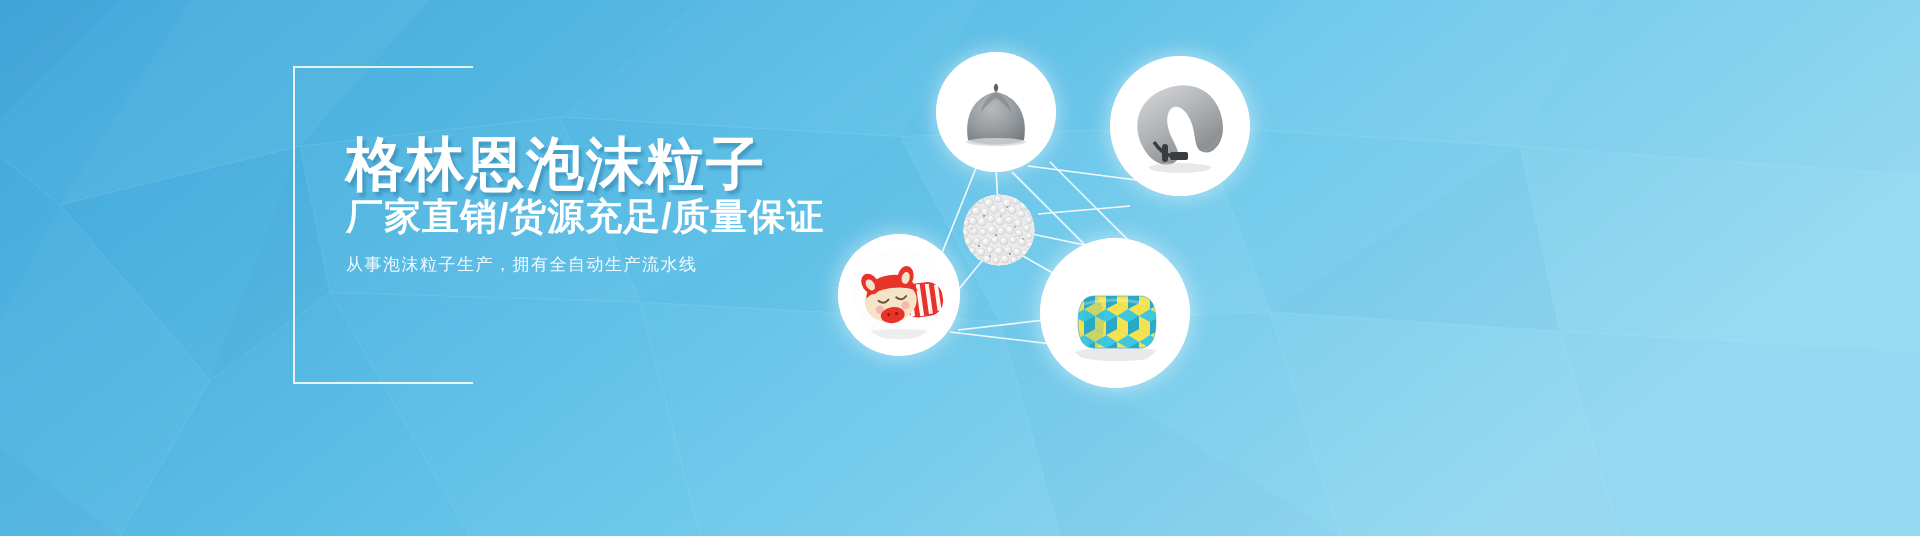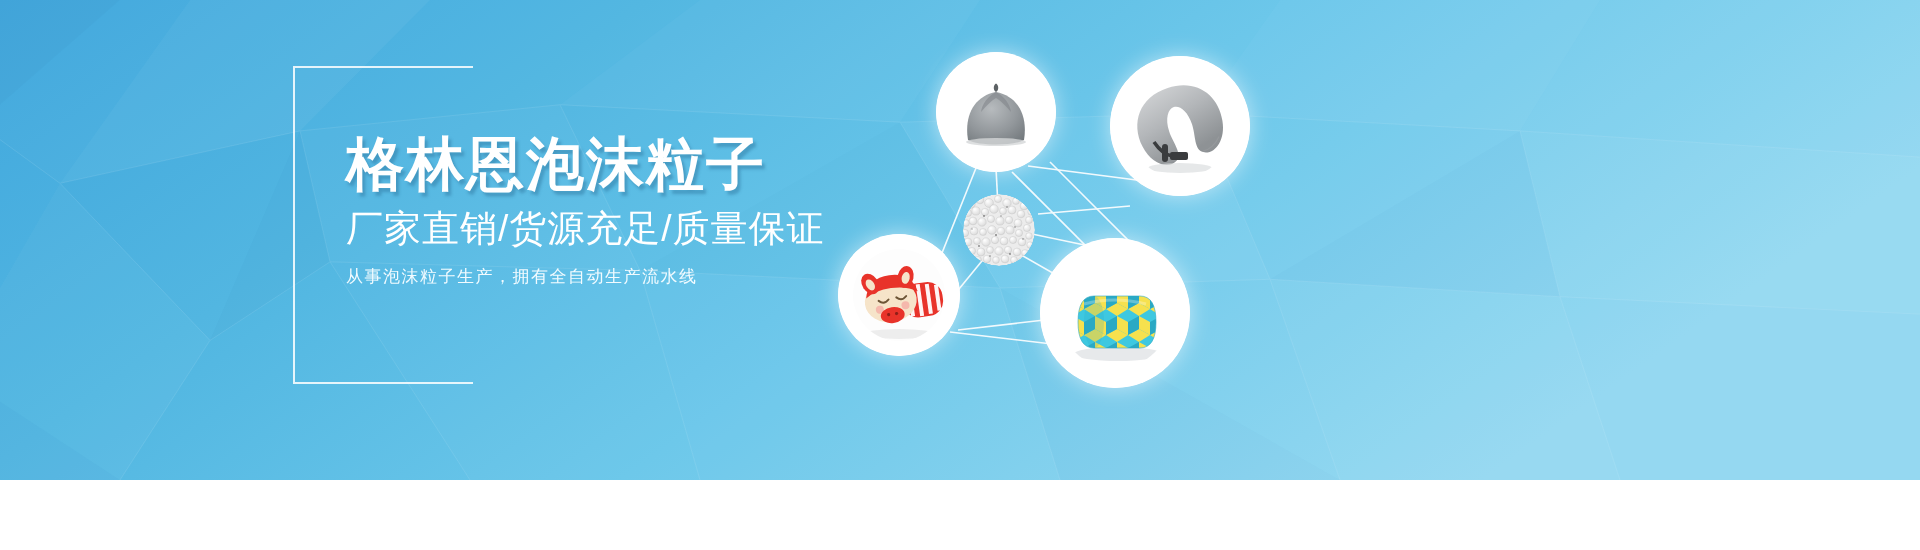--- a/index.html
+++ b/index.html
@@ -2,21 +2,21 @@
 <html><head>
 <meta charset="utf-8">
 <title>Banner</title>
 <style>
   html,body{margin:0;padding:0;background:#fff;}
   body{font-family:"Liberation Sans","DejaVu Sans",sans-serif;}
 
   .banner{
     position:relative;
     width:1920px;
-    height:480px;
+    height:536px;
     overflow:hidden;
     background:linear-gradient(120deg,#3fa8dd 0%,#4cb3e0 28%,#61c2e8 55%,#7ccfee 78%,#8ed6f0 100%);
   }
 
   
   .facets{position:absolute;inset:0;width:100%;height:100%;}
 
   
   .frame{
     position:absolute;
@@ -36,23 +36,22 @@
   .headline{
     font-size:58px;
     font-weight:bold;
     color:#ffffff;
     letter-spacing:2px;
     line-height:1.08;
     text-shadow:3px 4px 3px rgba(40,110,150,.42);
     white-space:nowrap;
   }
   .subhead{
-    margin-top:12px;
     font-size:37px;
-    font-weight:normal;
+    font-weight:bold;
     color:#ffffff;
     letter-spacing:1px;
     line-height:1.12;
     white-space:nowrap;
   }
   .tagline{
     margin-top:18px;
     font-size:17px;
     font-weight:normal;
     color:#f2fbff;

